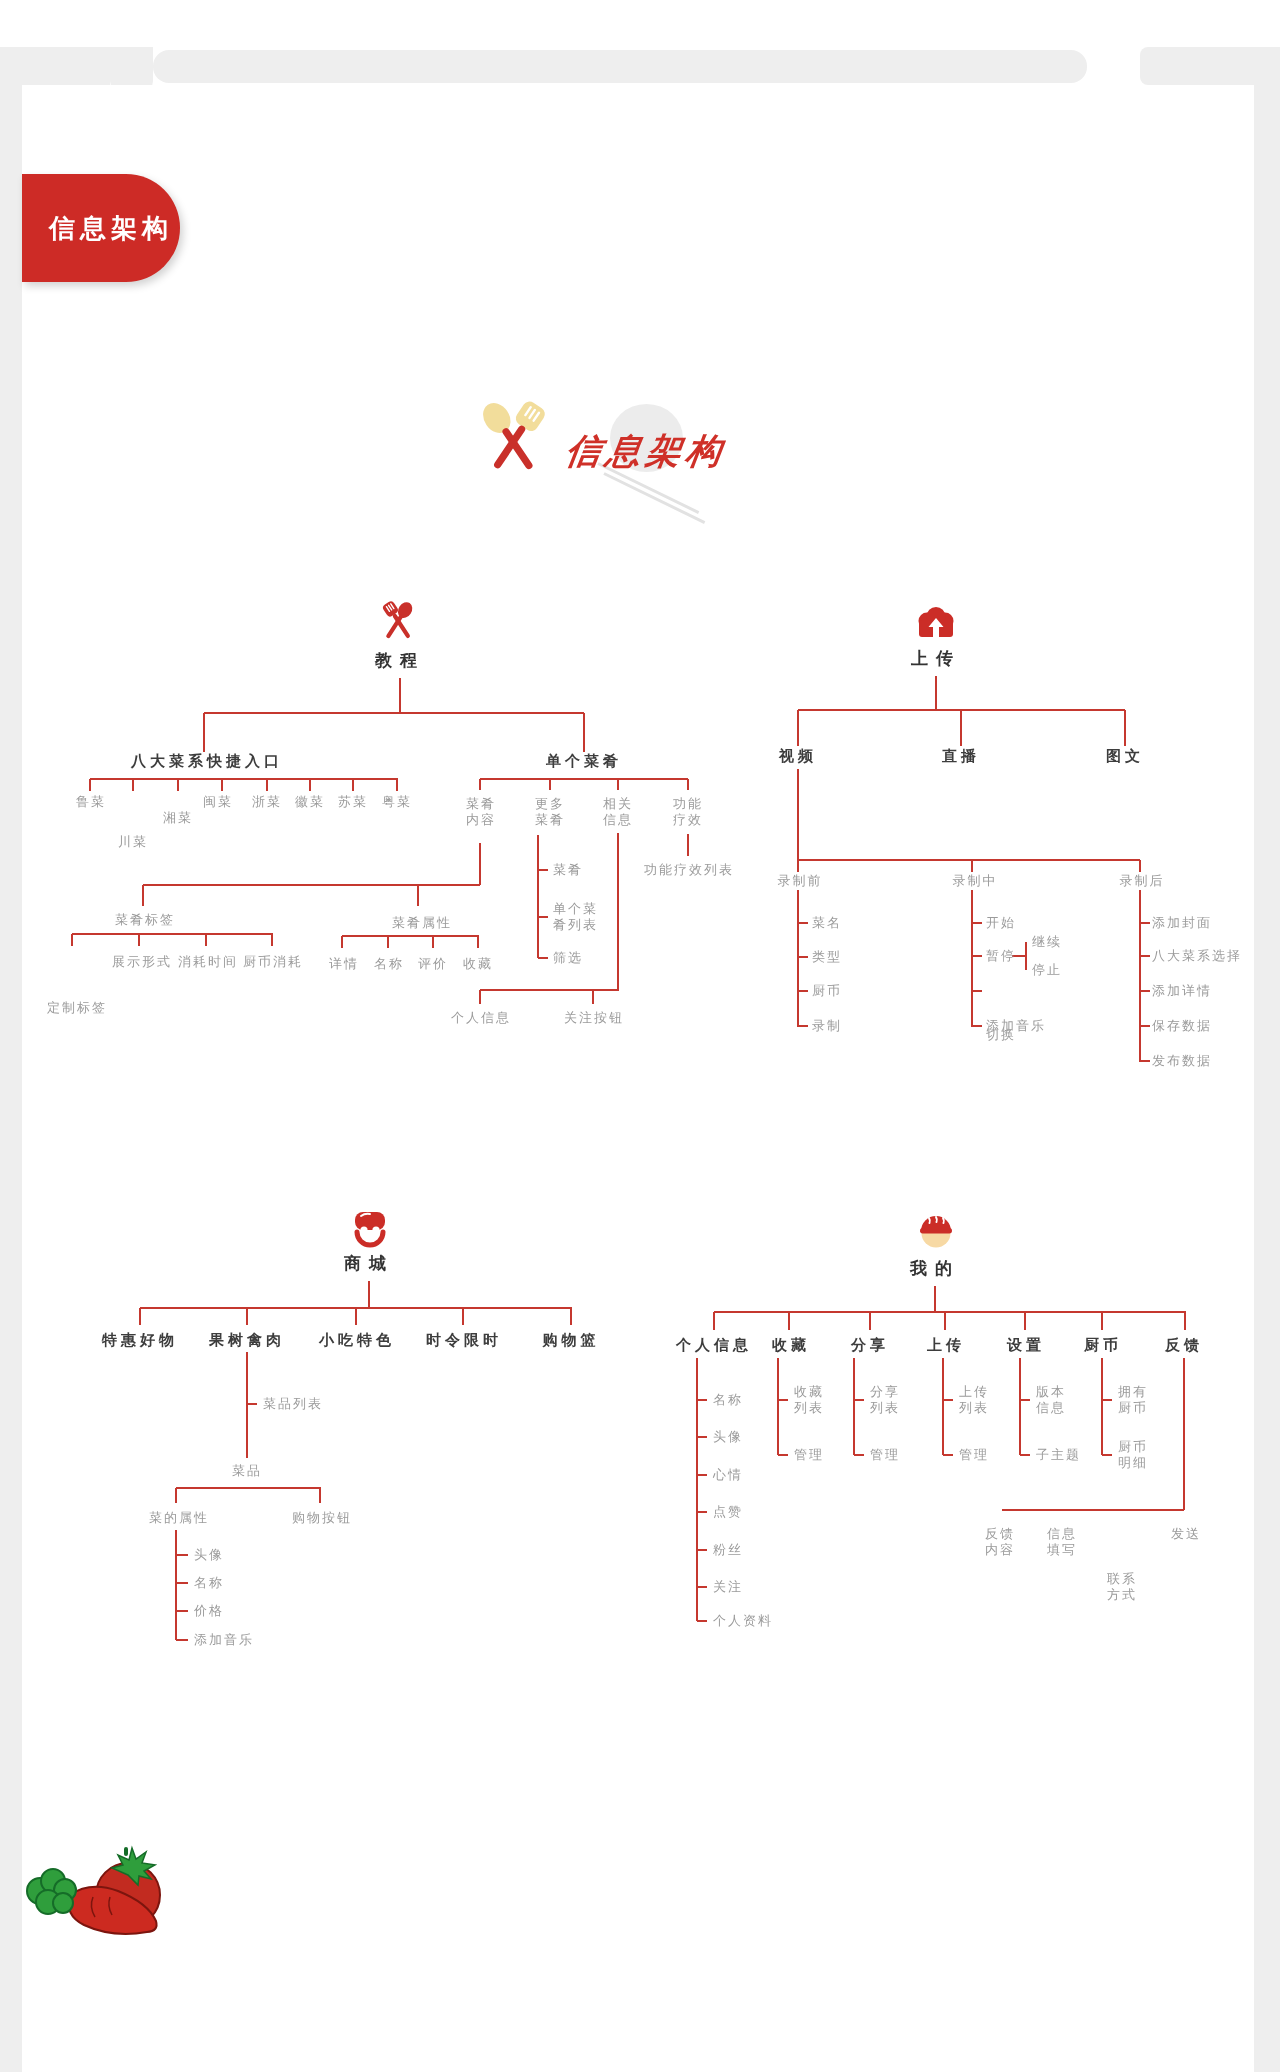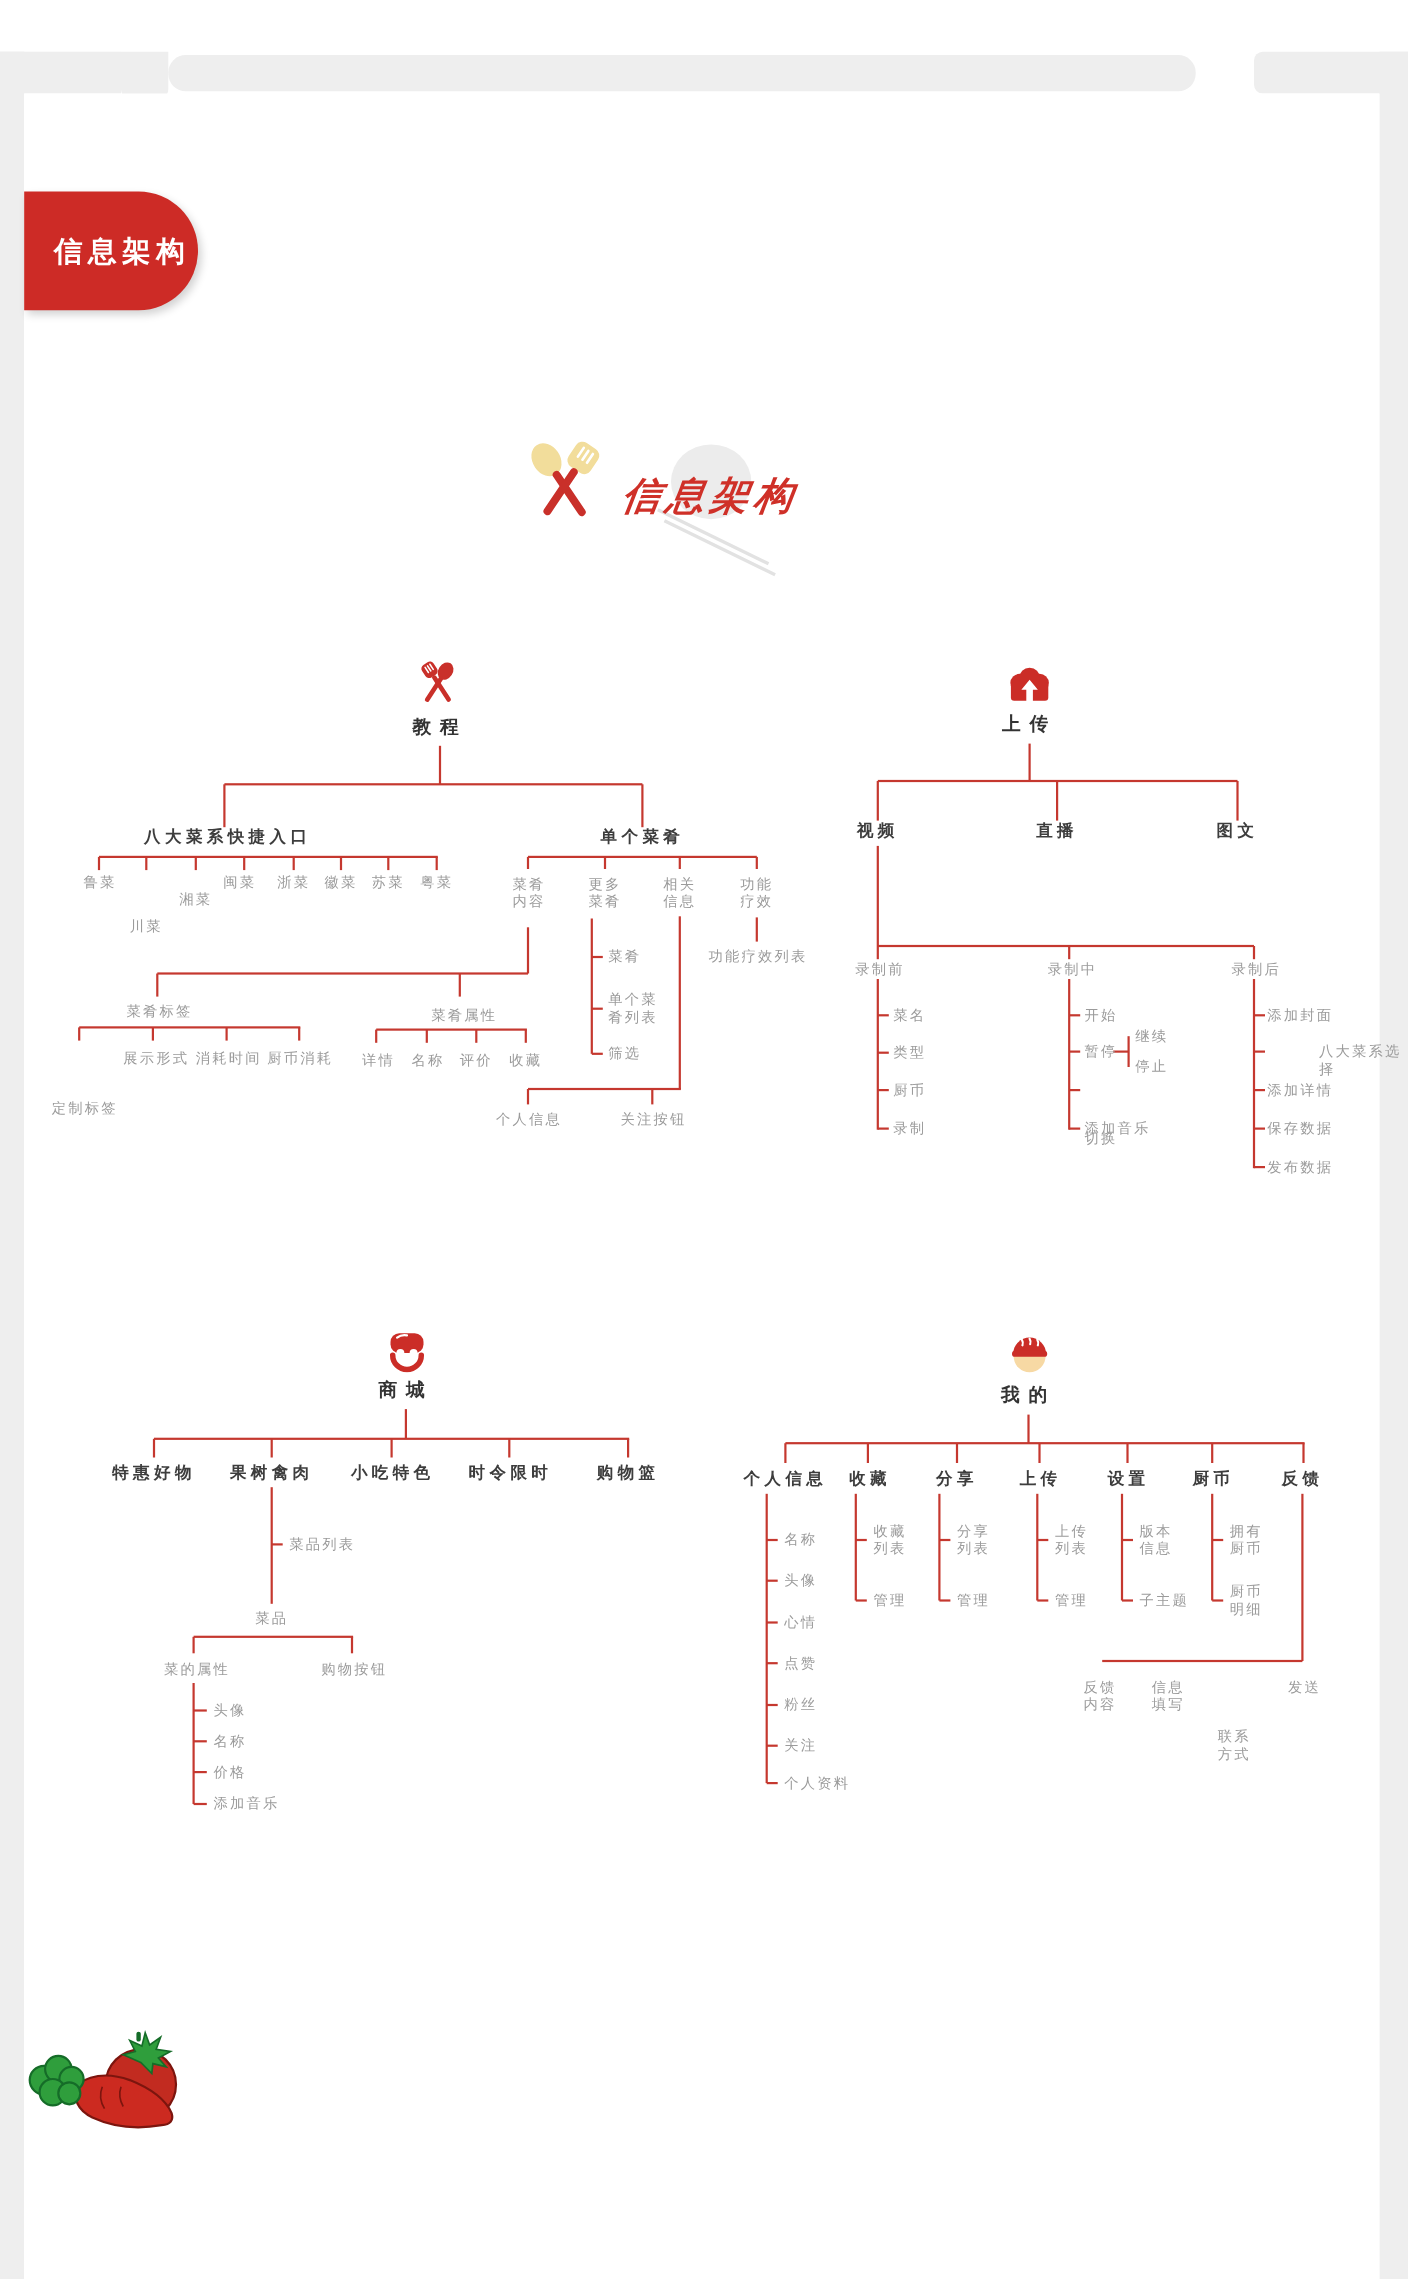--- a/index.html
+++ b/index.html
@@ -280,21 +280,21 @@
       <div class="n leaf al" style="left: 812px; top: 949px;">类型</div>
       <div class="n leaf al" style="left: 812px; top: 983px;">厨币</div>
       <div class="n leaf al" style="left: 812px; top: 1018px;">录制</div>
       <div class="n leaf al" style="left: 986px; top: 915px;">开始</div>
       <div class="n leaf al" style="left: 986px; top: 948px;">暂停</div>
       <div class="n leaf al" style="left: 986px; top: 983px; margin-top: 44px;">切换</div>
       <div class="n leaf al" style="left: 986px; top: 1018px;">添加音乐</div>
       <div class="n leaf al" style="left: 1032px; top: 934px;">继续</div>
       <div class="n leaf al" style="left: 1032px; top: 962px;">停止</div>
       <div class="n leaf al" style="left: 1152px; top: 915px;">添加封面</div>
-      <div class="n leaf al" style="left: 1152px; top: 948px; margin-left: 47px;">八大菜系选择</div>
+      <div class="n leaf al" style="left: 1152px; top: 948px;">八大菜系选择</div>
       <div class="n leaf al" style="left: 1152px; top: 983px;">添加详情</div>
       <div class="n leaf al" style="left: 1152px; top: 1018px;">保存数据</div>
       <div class="n leaf al" style="left: 1152px; top: 1053px;">发布数据</div>
       <div class="n root ac" style="left: 369px; top: 1253px;">商城</div>
       <div class="n branch ac" style="left: 140px; top: 1330px;">特惠好物</div>
       <div class="n branch ac" style="left: 247px; top: 1330px;">果树禽肉</div>
       <div class="n branch ac" style="left: 357px; top: 1330px;">小吃特色</div>
       <div class="n branch ac" style="left: 464px; top: 1330px;">时令限时</div>
       <div class="n branch ac" style="left: 571px; top: 1330px;">购物篮</div>
       <div class="n leaf al" style="left: 263px; top: 1396px;">菜品列表</div>

